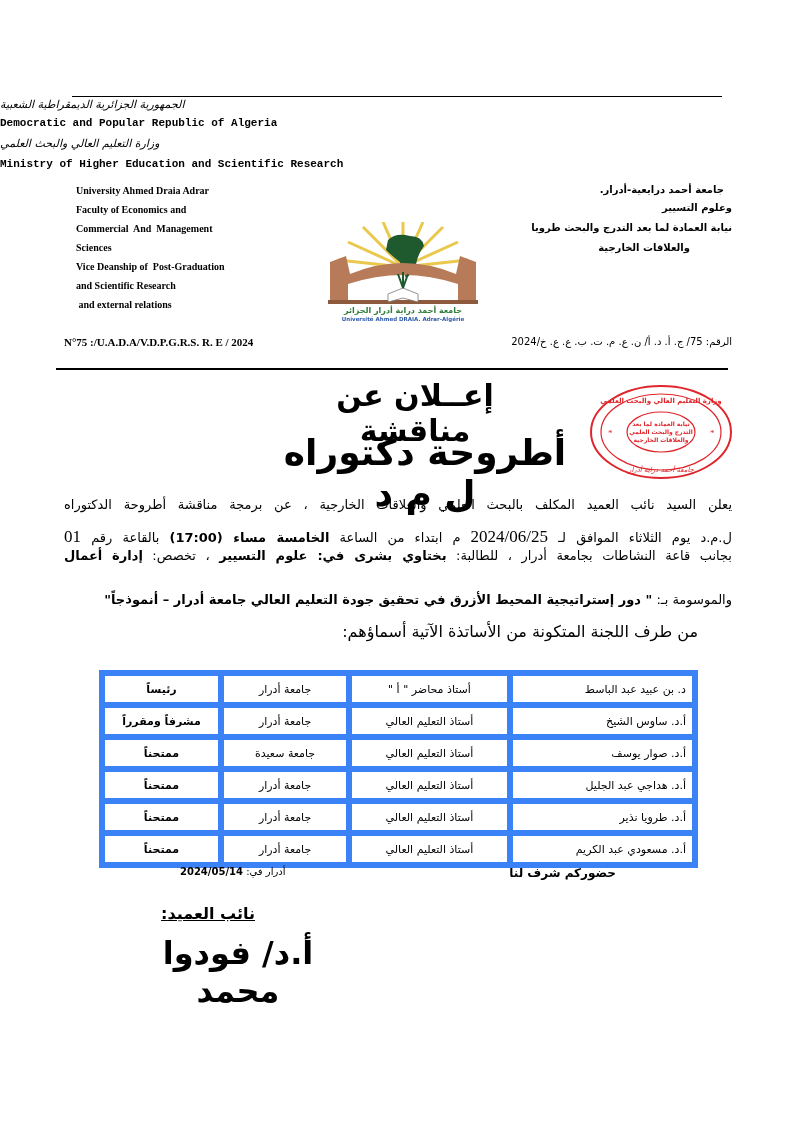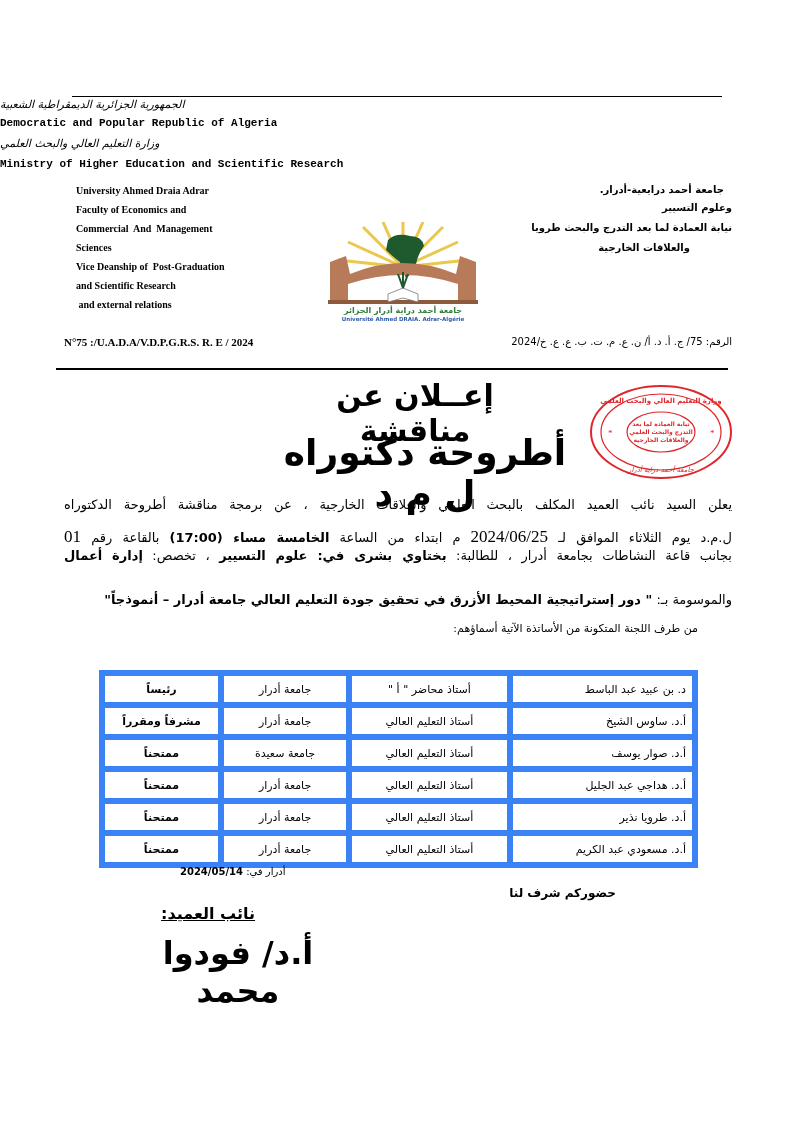--- a/index.html
+++ b/index.html
@@ -14,28 +14,28 @@
   .right-block div { white-space:nowrap; }
   .logo { position:absolute; left:318px; top:222px; width:170px; height:100px; }
   .ref-en { position:absolute; left:64px; top:336px; font-size:11px; font-family:"Liberation Serif", serif; font-weight:bold; }
   .ref-ar { position:absolute; right:62px; top:336px; font-size:10px; font-family:"DejaVu Sans", sans-serif; direction:rtl; }
   .title1 { position:absolute; left:280px; top:378px; width:270px; text-align:center; direction:rtl; font-family:"DejaVu Sans", sans-serif; font-weight:bold; font-size:30px; }
   .title2 { position:absolute; left:280px; top:432px; width:290px; text-align:center; direction:rtl; font-family:"DejaVu Sans", sans-serif; font-weight:bold; font-size:36px; }
   .stamp { position:absolute; left:588px; top:384px; width:146px; height:96px; }
   .para { position:absolute; left:64px; width:668px; direction:rtl; text-align:justify; text-align-last:justify; font-family:"DejaVu Sans", sans-serif; font-size:13px; white-space:nowrap; }
   .para .num { font-family:"Liberation Serif", serif; font-size:17px; }
   .para b { font-weight:bold; }
-  .para-last { position:absolute; right:96px; direction:rtl; font-family:"DejaVu Sans", sans-serif; font-size:11px; white-space:nowrap;text-align:center; }
+  .para-last { position:absolute; right:96px; direction:rtl; font-family:"DejaVu Sans", sans-serif; font-size:16px; white-space:nowrap;text-align:center; }
   table.jury { position:absolute; left:99px; top:670px; width:599px; border-collapse:collapse; direction:rtl; font-family:"DejaVu Sans", sans-serif; font-size:11px; }
   table.jury td { border:6px solid #3b82f6; height:26px; padding:0 6px; text-align:center; white-space:nowrap; }
   table.jury td.c-name { width:175px; text-align:right; }
   table.jury td.c-rank { width:150px; }
   table.jury td.c-univ { width:117px; }
   table.jury td.c-role { width:104px; font-weight:bold; }
-  .closing { position:absolute; right:178px; top:866px; direction:rtl; font-family:"DejaVu Sans", sans-serif; font-weight:bold; font-size:12px;margin-top:20px; }
+  .closing { position:absolute; right:178px; top:866px; direction:rtl; font-family:"DejaVu Sans", sans-serif; font-weight:bold; font-size:12px; }
   .dateline { position:absolute; left:180px; top:866px; direction:rtl; font-family:"DejaVu Sans", sans-serif; font-size:10px; }
   .dateline b { font-weight:bold; }
   .sig-title { position:absolute; left:150px; top:904px; width:105px; text-align:right; direction:rtl; font-family:"DejaVu Sans", sans-serif; font-weight:bold; font-size:16px; text-decoration:underline; }
   .sig-name { position:absolute; left:138px; top:934px; width:200px; text-align:center; direction:rtl; font-family:"DejaVu Sans", sans-serif; font-weight:bold; font-size:32px; }
 </style>
 </head>
 <body>
 
 <div class="hline" style="left:72px; top:96px; width:650px;"></div>
 <div class="center-text ar-header" style="top:98px; direction:rtl;">الجمهورية الجزائرية الديمقراطية الشعبية</div>

